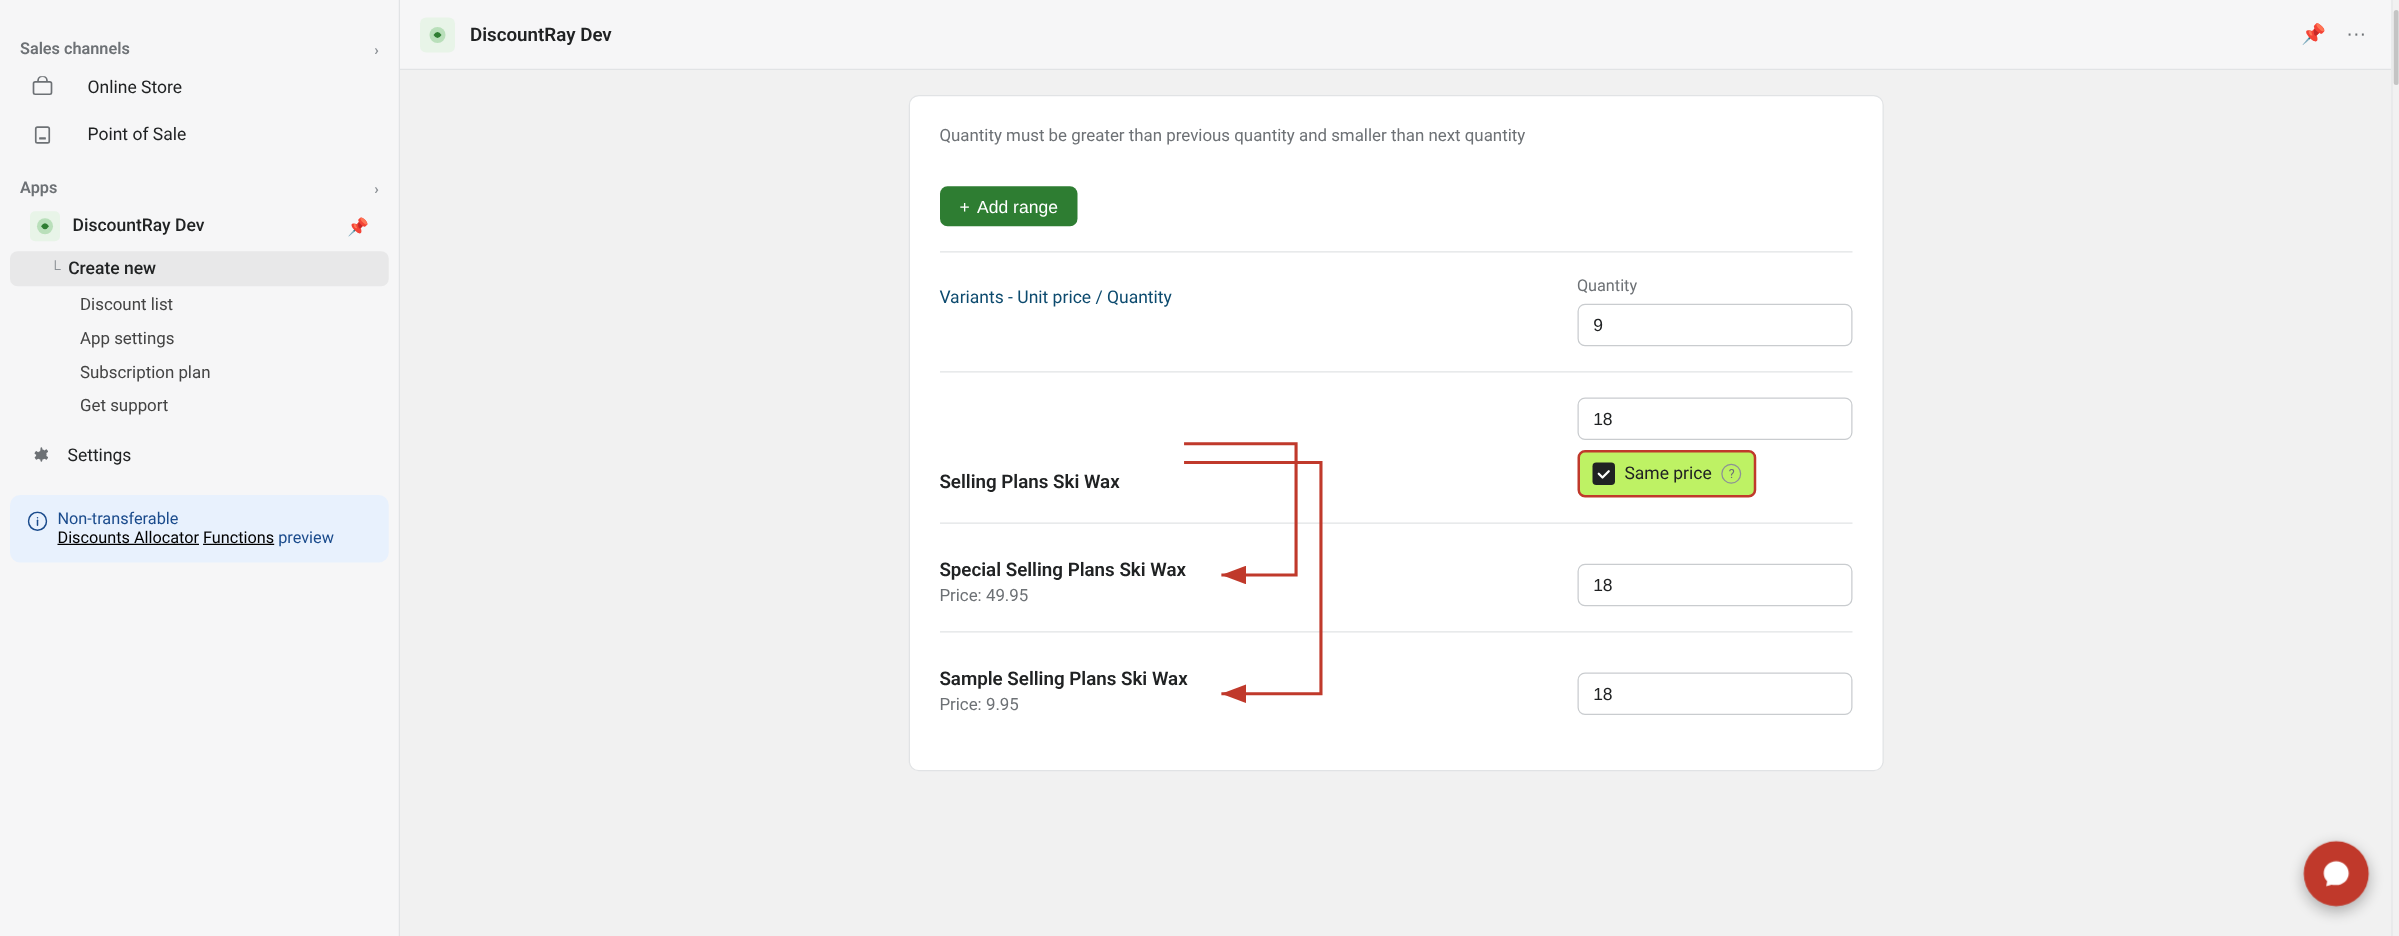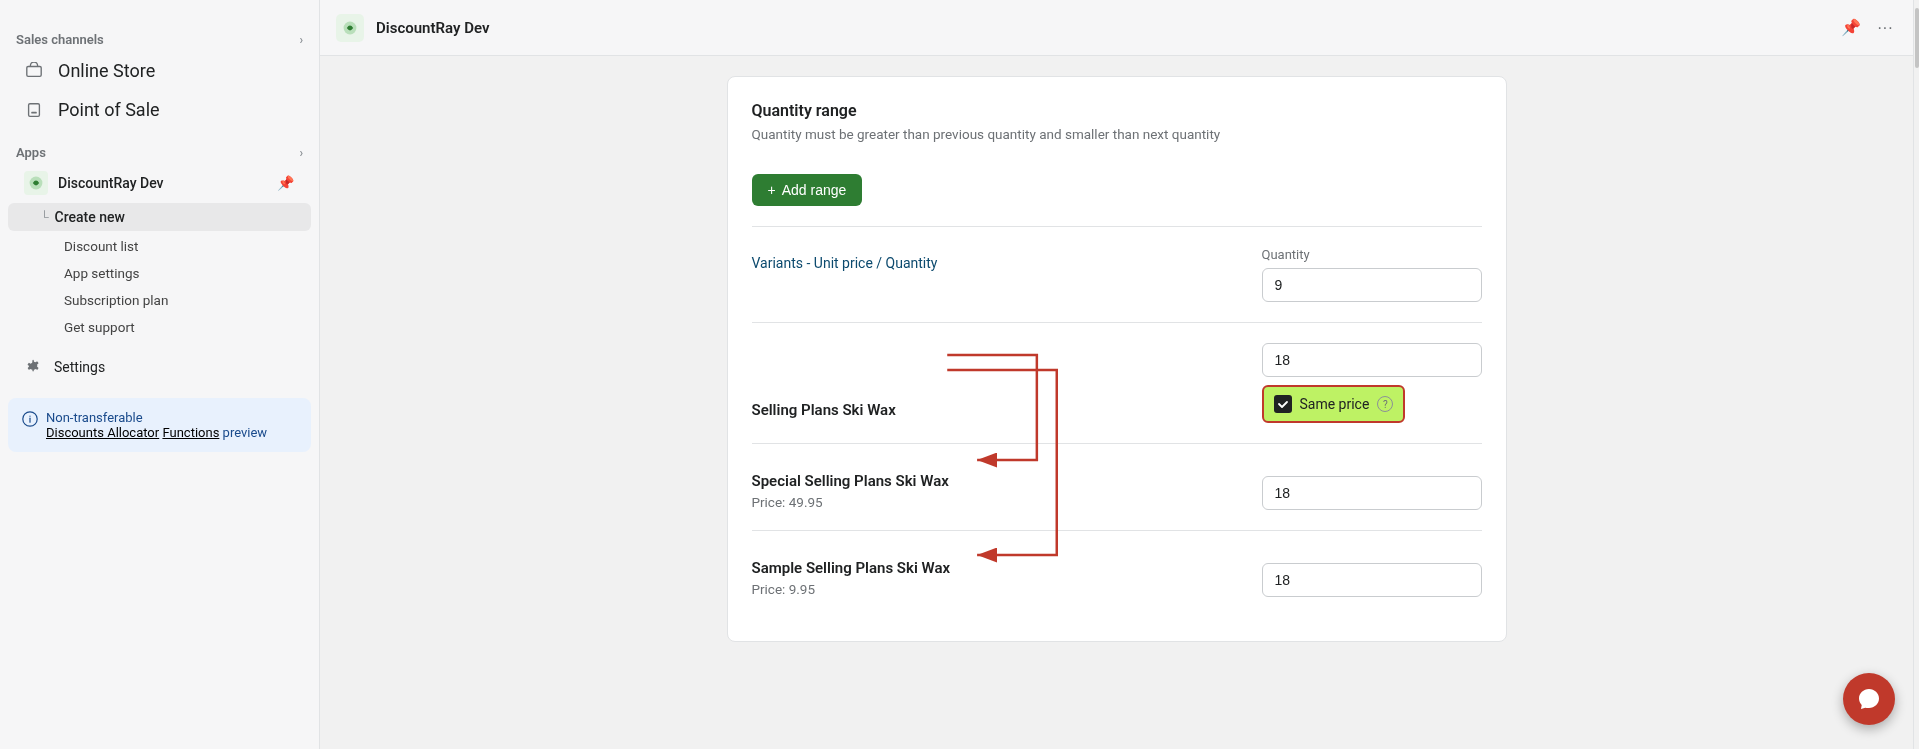--- a/index.html
+++ b/index.html
@@ -40,23 +40,23 @@
       font-size: 12px;
     }
 
     .sidebar-item {
       display: flex;
       align-items: center;
       padding: 8px 16px;
       cursor: pointer;
       border-radius: 6px;
       margin: 1px 8px;
-      gap: 14px;
-      color: #202223;
-      font-size: 18px;
+      gap: 26px;
+      color: #202223;
+      font-size: 14px;
     }
 
     .sidebar-item-icon {
       width: 20px;
       height: 20px;
       display: flex;
       align-items: center;
       justify-content: center;
       flex-shrink: 0;
     }
@@ -562,21 +562,20 @@
       <button class="top-bar-btn" title="More">
         ···
       </button>
     </div>
   </div>
 
   <div class="content-area">
     <div class="card">
 
       <div>
-        <div class="section-title">Quantity range</div>
         <div class="section-description">Quantity must be greater than previous quantity and smaller than next quantity</div>
         <button class="add-range-btn">
           <span>+</span>
           <span>Add range</span>
         </button>
       </div>
 
       <hr class="divider">
 
       <div class="variant-row">

